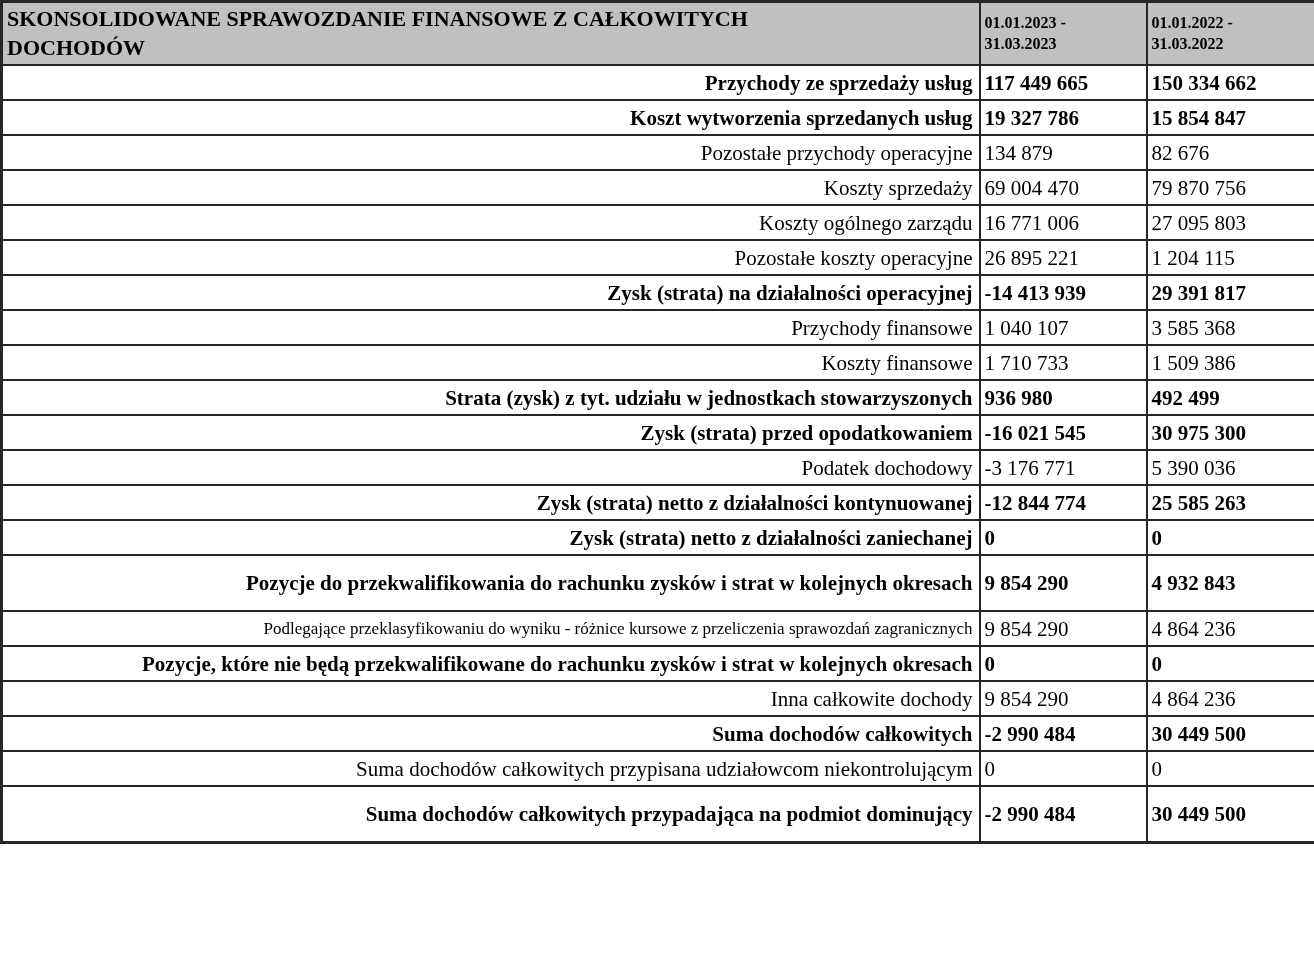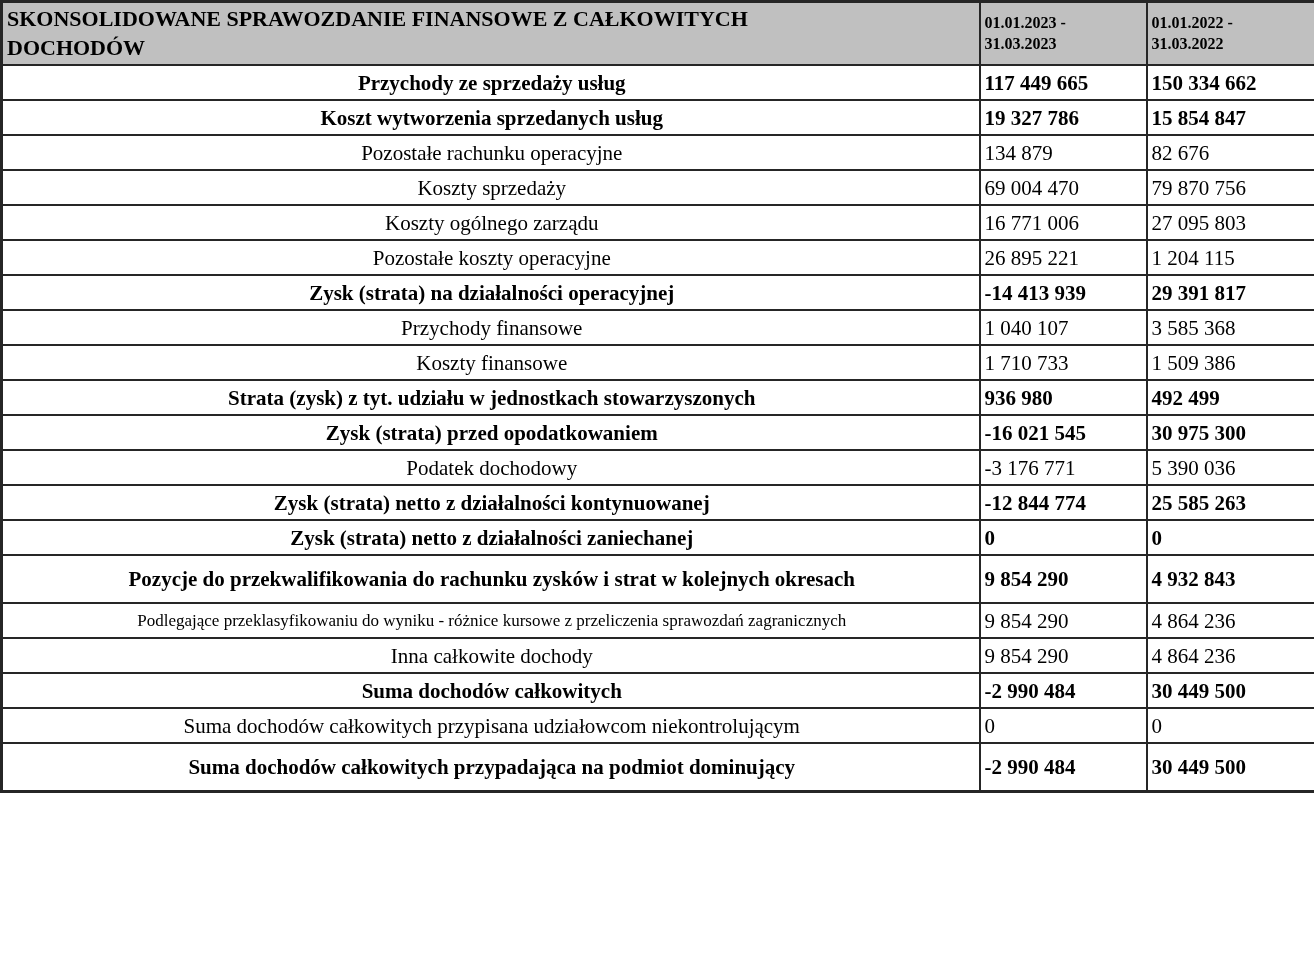--- a/index.html
+++ b/index.html
@@ -39,30 +39,30 @@
     text-align: left;
     vertical-align: middle;
     white-space: pre-line;
     line-height: 1.3;
     padding: 2px 4px;
   }
   th.title-cell { font-size: 22px; }
   th.period-cell { font-size: 16px; }
 
   tbody tr { height: 35px; }
-  tbody tr.tall { height: 48px; }
+  tbody tr.tall { height: 56px; }
 
   tbody td {
     vertical-align: middle;
     font-size: 21px;
     line-height: 1.25;
     padding: 3px 4px;
   }
   td.label-cell {
-    text-align: center;
+    text-align: right;
     padding-left: 8px;
     padding-right: 6px;
     white-space: pre-wrap;
   }
   td.num-cell {
     text-align: left;
     padding-right: 12px;
   }
   tr.bold td { font-weight: bold; }
   tr.small td.label-cell { font-size: 17px; }
@@ -92,21 +92,21 @@
           <td class="label-cell">Przychody ze sprzedaży usług</td>
           <td class="num-cell">117 449 665</td>
           <td class="num-cell">150 334 662</td>
         </tr>
         <tr class="bold">
           <td class="label-cell">Koszt wytworzenia sprzedanych usług</td>
           <td class="num-cell">19 327 786</td>
           <td class="num-cell">15 854 847</td>
         </tr>
         <tr class="">
-          <td class="label-cell">Pozostałe rachunku operacyjne</td>
+          <td class="label-cell">Pozostałe przychody operacyjne</td>
           <td class="num-cell">134 879</td>
           <td class="num-cell">82 676</td>
         </tr>
         <tr class="">
           <td class="label-cell">Koszty sprzedaży</td>
           <td class="num-cell">69 004 470</td>
           <td class="num-cell">79 870 756</td>
         </tr>
         <tr class="">
           <td class="label-cell">Koszty ogólnego zarządu</td>
@@ -161,20 +161,25 @@
         <tr class="bold tall">
           <td class="label-cell">Pozycje do przekwalifikowania do rachunku zysków i strat w kolejnych okresach</td>
           <td class="num-cell">9 854 290</td>
           <td class="num-cell">4 932 843</td>
         </tr>
         <tr class="small">
           <td class="label-cell">Podlegające przeklasyfikowaniu do wyniku - różnice kursowe z przeliczenia sprawozdań zagranicznych</td>
           <td class="num-cell">9 854 290</td>
           <td class="num-cell">4 864 236</td>
         </tr>
+        <tr class="bold">
+          <td class="label-cell">Pozycje, które nie będą przekwalifikowane do rachunku zysków i strat w kolejnych okresach</td>
+          <td class="num-cell">0</td>
+          <td class="num-cell">0</td>
+        </tr>
         <tr class="">
           <td class="label-cell">Inna całkowite dochody</td>
           <td class="num-cell">9 854 290</td>
           <td class="num-cell">4 864 236</td>
         </tr>
         <tr class="bold">
           <td class="label-cell">Suma dochodów całkowitych</td>
           <td class="num-cell">-2 990 484</td>
           <td class="num-cell">30 449 500</td>
         </tr>

